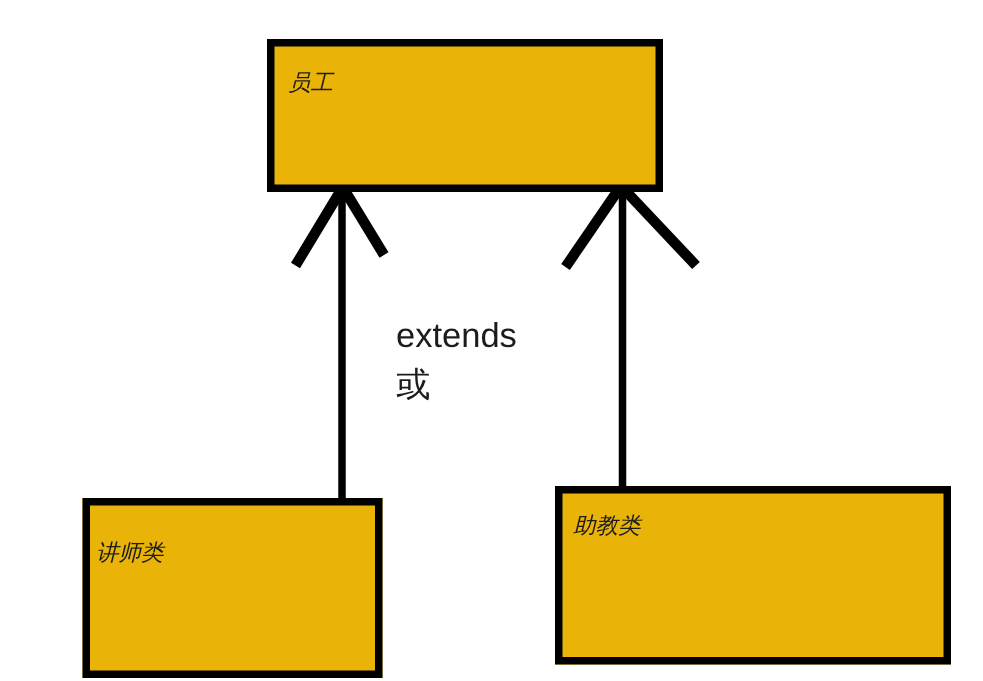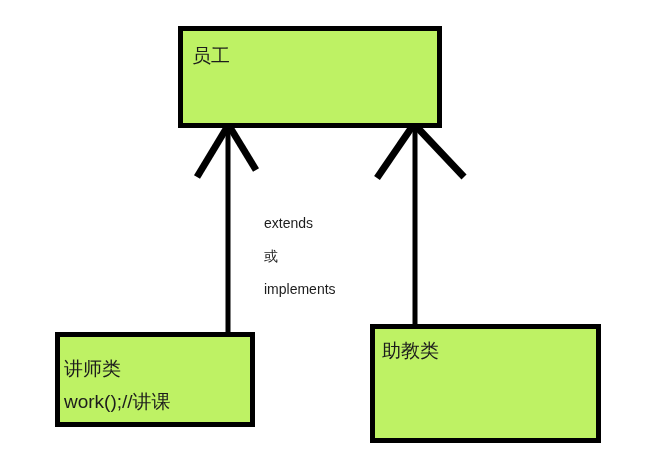--- a/index.html
+++ b/index.html
@@ -18,55 +18,56 @@
     position: absolute;
     left: 0;
     top: 0;
     width: 655px;
     height: 454px;
   }
   .class-box {
     position: absolute;
     box-sizing: border-box;
     border: 5px solid #000000;
-    background: #bef264;
+    background: #eab308;
     color: #1c1c1c;
-    font-size: 19px;
+    font-size: 15px;
+    font-style: italic;
   }
   .class-box .line {
     line-height: 33px;
     white-space: nowrap;
   }
   #box-parent {
     left: 178px;
     top: 26px;
     width: 264px;
     height: 102px;
     padding: 8px 0 0 9px;
   }
   #box-left-child {
     left: 55px;
     top: 332px;
     width: 200px;
-    height: 95px;
+    height: 120px;
     padding: 15px 0 0 4px;
   }
   #box-right-child {
     left: 370px;
     top: 324px;
-    width: 231px;
+    width: 264px;
     height: 119px;
     padding: 5px 0 0 7px;
   }
   .relation-label {
     position: absolute;
     left: 264px;
     top: 207px;
     color: #1c1c1c;
-    font-size: 14px;
+    font-size: 23px;
     line-height: 33px;
     white-space: nowrap;
   }
   svg.arrows {
     position: absolute;
     left: 0;
     top: 0;
     pointer-events: none;
   }
 </style>
@@ -87,26 +88,24 @@
       <line x1="414" y1="124" x2="464" y2="177" stroke-width="7"></line>
     </g>
   </svg>
 
   <div class="class-box" id="box-parent">
     <div class="line">员工</div>
   </div>
 
   <div class="class-box" id="box-left-child">
     <div class="line">讲师类</div>
-    <div class="line">work();//讲课</div>
   </div>
 
   <div class="class-box" id="box-right-child">
     <div class="line">助教类</div>
   </div>
 
   <div class="relation-label">
     <div>extends</div>
     <div>或</div>
-    <div>implements</div>
   </div>
 
 </div>
 
 </body></html>

